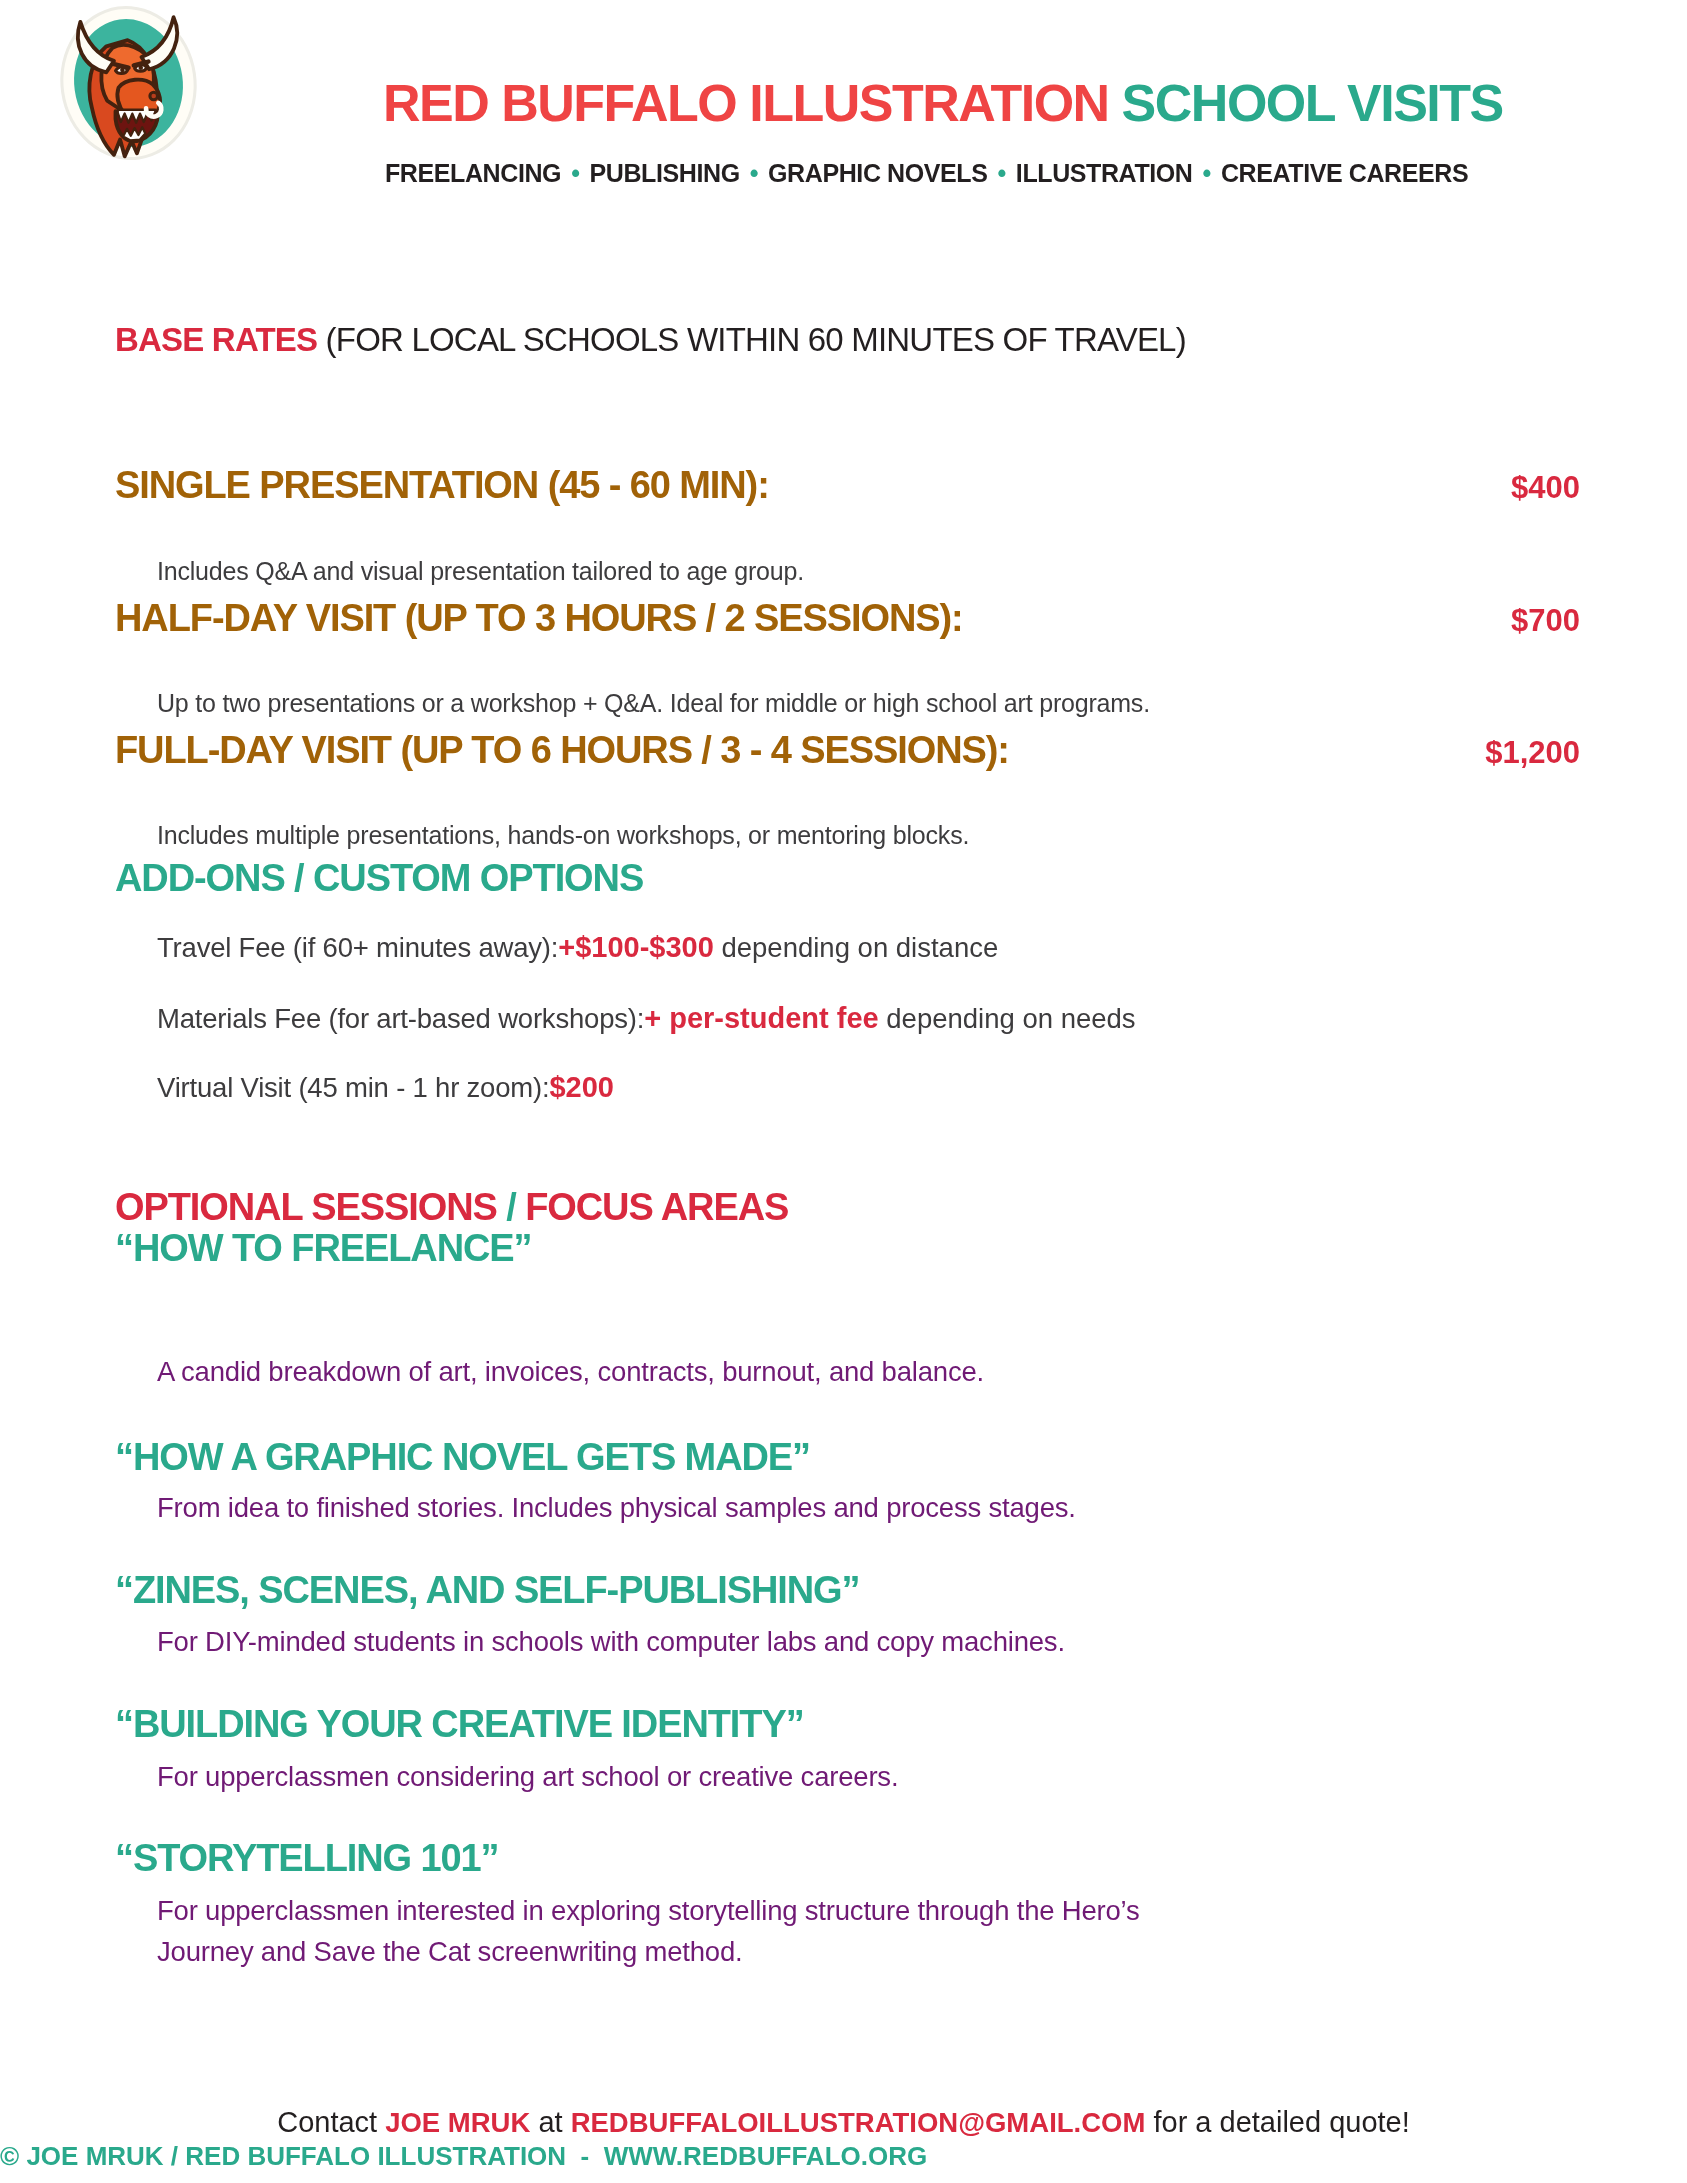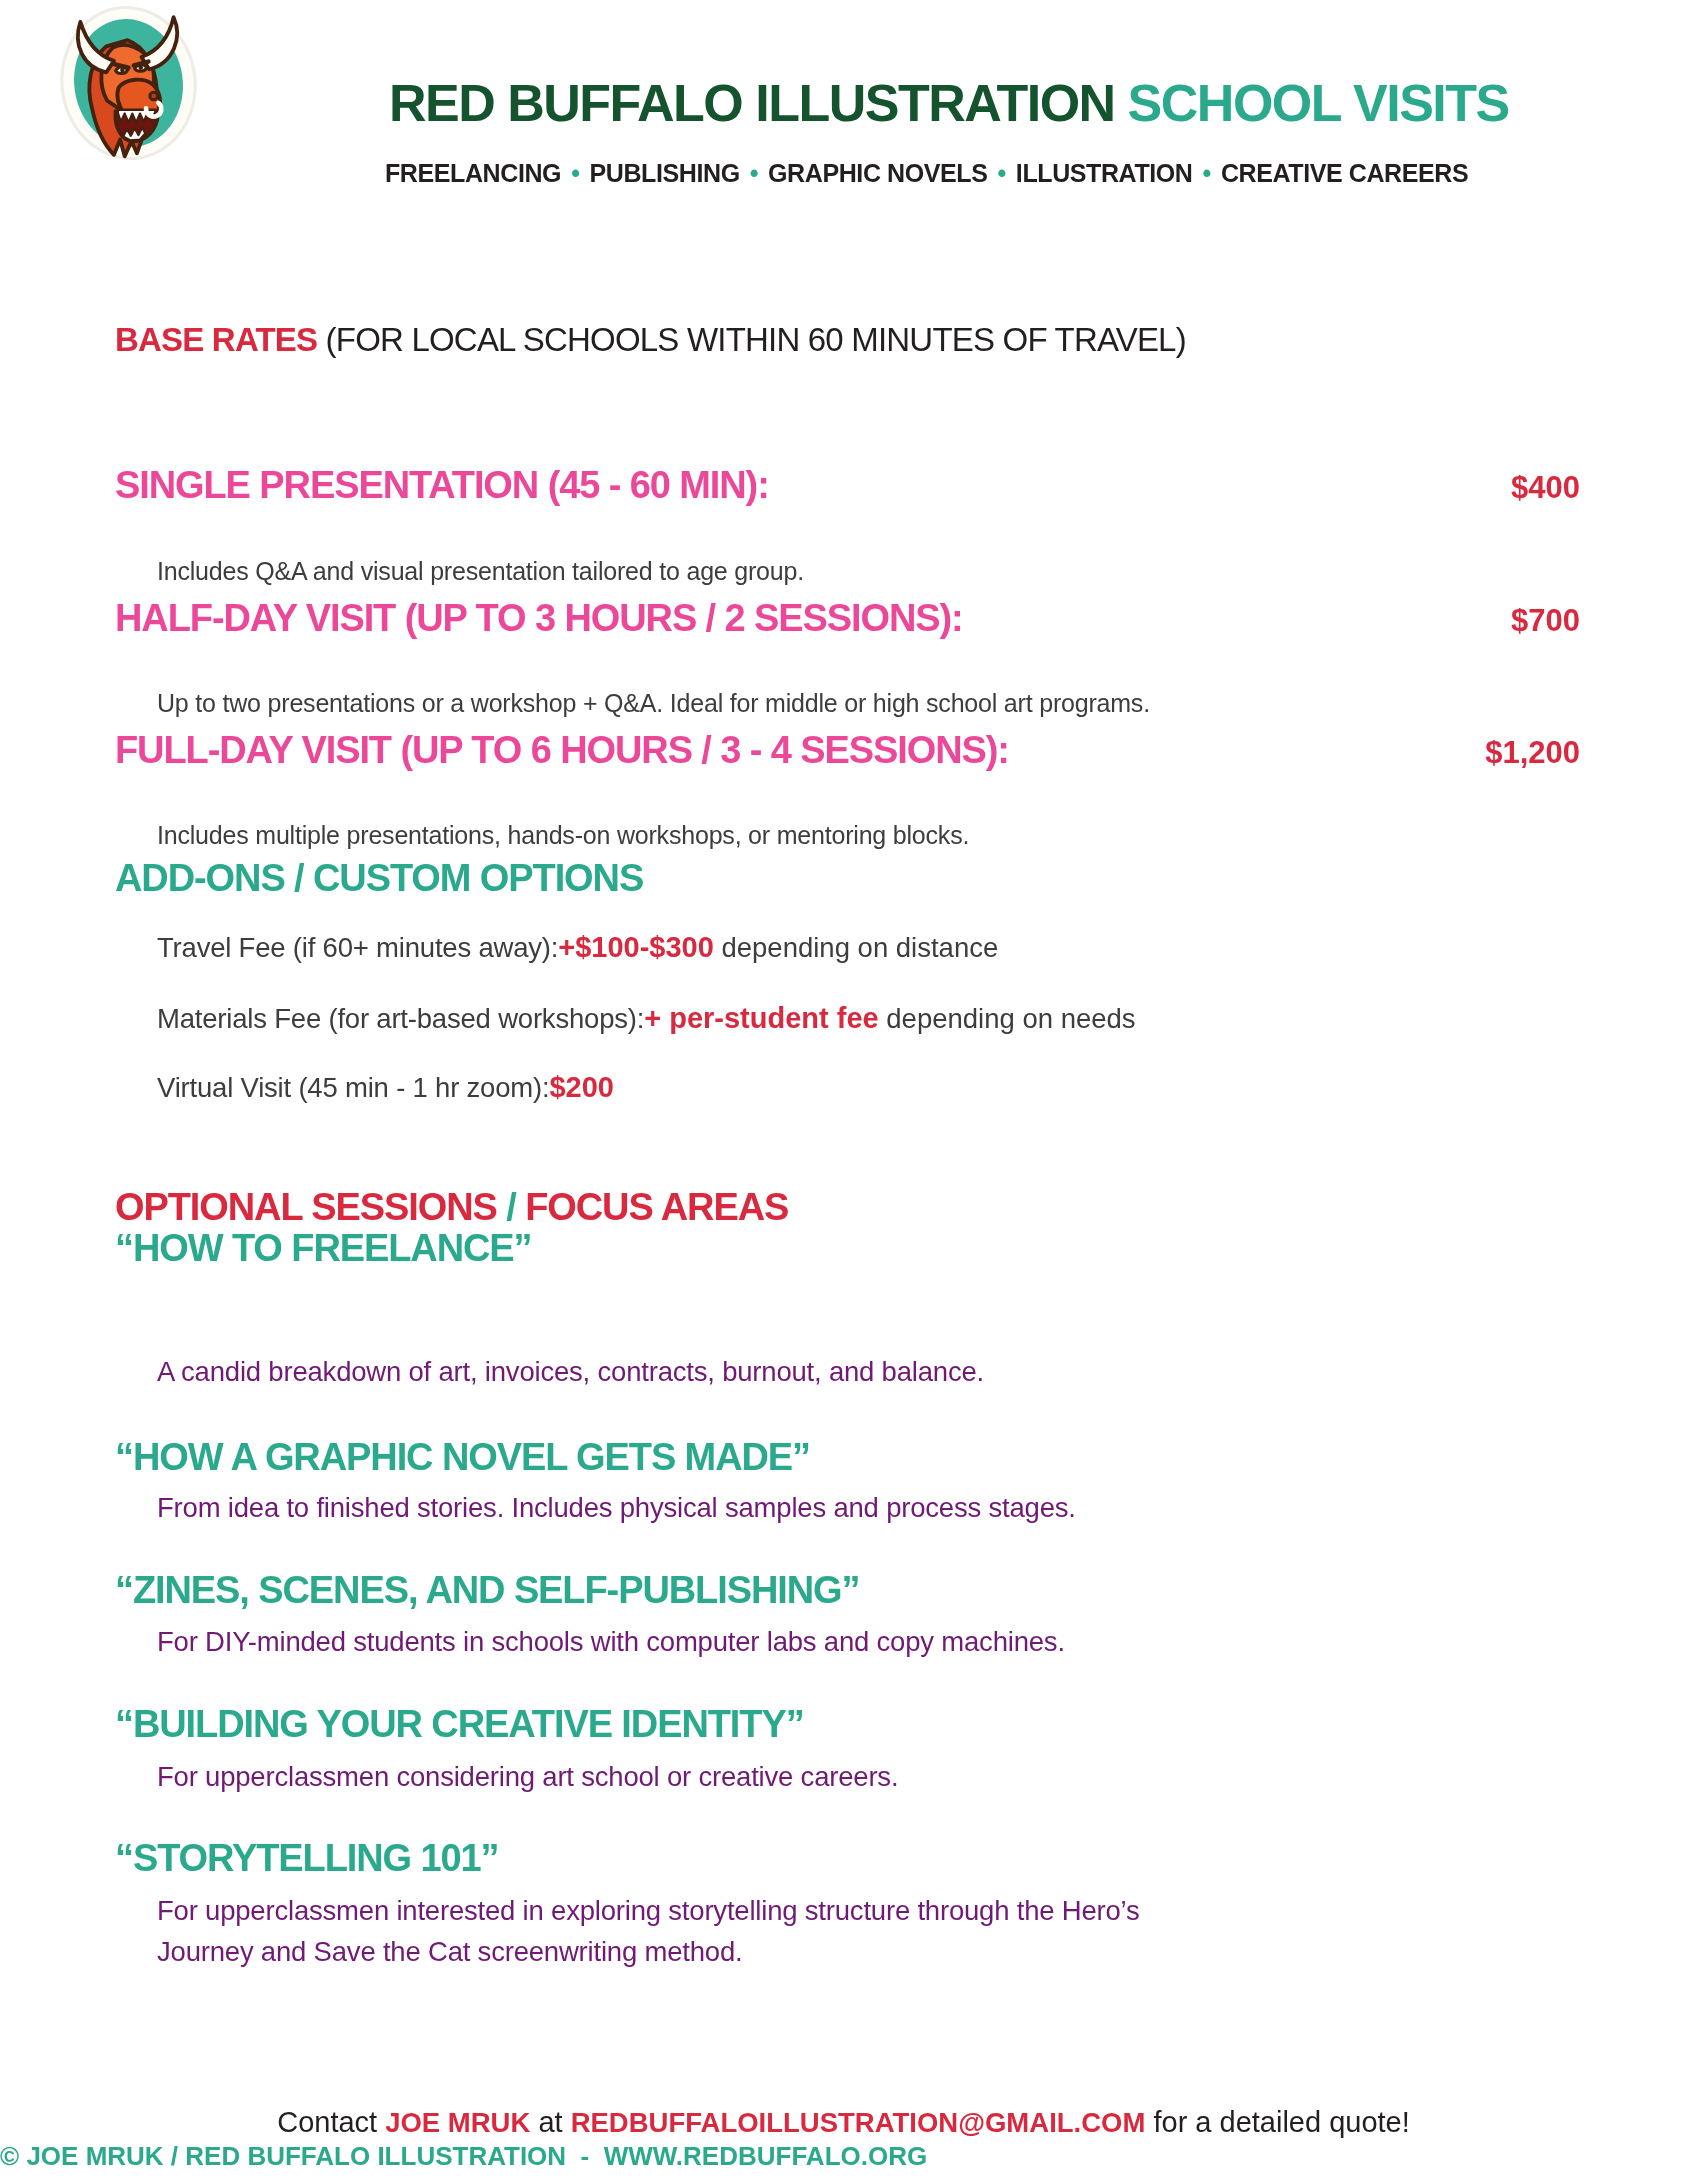--- a/index.html
+++ b/index.html
@@ -1,34 +1,34 @@
 <!DOCTYPE html>
 <html style="font-size:12.2px"><head>
 <meta charset="utf-8">
 <style>
   html,body{margin:0;padding:0;background:#ffffff;}
   body{width:1687px;height:2183px;font-family:"Liberation Sans",sans-serif;color:#2e2d2f;}
   .page{position:relative;width:1687px;height:2183px;background:#ffffff;overflow:hidden;}
 
-  .red{color:#14532d;margin-left:6px;}
+  .red{color:#ef4444;}
   .teal{color:#2aa98c;}
 
   
   .logo{position:absolute;left:51px;top:1.5px;width:155px;height:162px;}
   .title{position:absolute;left:383px;top:73px;font-size:52px;font-weight:bold;letter-spacing:-1.5px;white-space:nowrap;}
   .tagline{position:absolute;left:385px;top:159px;font-size:25px;font-weight:bold;letter-spacing:-0.4px;color:#231f20;white-space:nowrap;}
   .tagline .dot{color:#2aa98c;margin:0 10px;}
 
   
   .base-rates{position:absolute;left:115px;top:321px;font-size:33px;letter-spacing:-0.8px;white-space:pre-wrap;color:#231f20;}
   .base-rates .label{font-weight:bold;color:#d9293f;margin-top:6px;}
 
   
   .rate-row{position:absolute;left:115px;width:1465px;display:flex;justify-content:space-between;align-items:baseline;}
-  .rate-heading{font-size:38px;font-weight:bold;color:#ec4899;letter-spacing:-1.1px;white-space:nowrap;}
+  .rate-heading{font-size:38px;font-weight:bold;color:#a16207;letter-spacing:-1.1px;white-space:nowrap;}
   .price{font-size:31px;font-weight:bold;color:#d9293f;letter-spacing:0;}
   .desc{position:absolute;left:157px;font-size:25px;color:#3d3c3e;letter-spacing:-0.2px;white-space:nowrap;margin-top:44px;}
 
   
   .section-heading-teal{position:absolute;left:115px;font-size:38px;font-weight:bold;color:#2aa98c;letter-spacing:-1.1px;white-space:nowrap;}
   .addon-row{position:absolute;left:157px;width:1423px;display:flex;justify-content:flex-start;align-items:baseline;}
   .addon-label{font-size:27.5px;color:#3d3c3e;letter-spacing:-0.2px;white-space:nowrap;}
   .addon-value{font-size:27.5px;color:#3d3c3e;white-space:pre-wrap;}
   .addon-value .hl{font-size:29px;font-weight:bold;color:#d9293f;}
 

